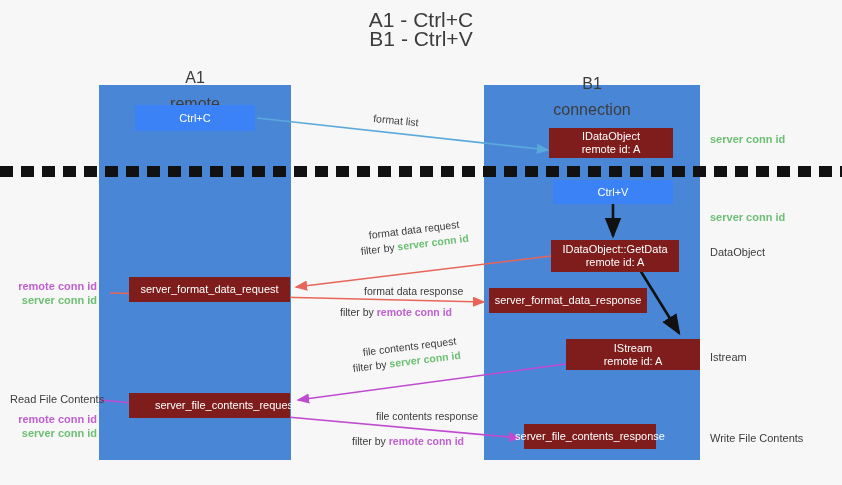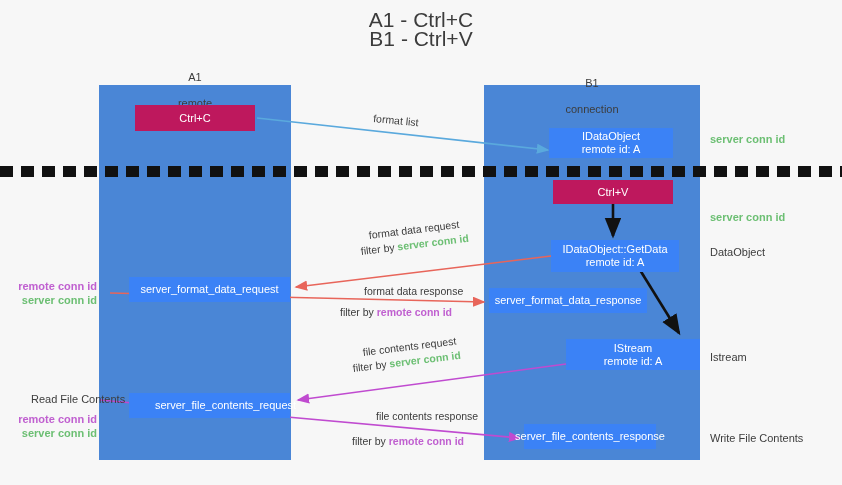--- a/index.html
+++ b/index.html
@@ -13,35 +13,35 @@
   .abs{position:absolute;}
 
   
   .title{
     left:0;top:10px;width:842px;text-align:center;
     font-size:21px;line-height:19px;color:#3c3c3c;white-space:pre-line;
   }
 
   
   .colhead{
-    text-align:center;font-size:11px;line-height:13px;color:#3c3c3c;
+    text-align:center;font-size:16px;line-height:13px;color:#3c3c3c;
     white-space:pre-line;
   }
 
   
   .lane{background:#4a86d6;}
 
   
   .box{
     display:flex;align-items:center;justify-content:center;
     text-align:center;color:#ffffff;font-size:11px;line-height:13px;
     white-space:pre-line;box-sizing:border-box;padding:2px 4px;
   }
-  .box.green{background:#be185d;}
-  .box.orange{background:#3b82f6;}
+  .box.green{background:#3b82f6;}
+  .box.orange{background:#7f1d1d;}
 
   
   .lbl{font-size:11px;line-height:14px;color:#3c3c3c;white-space:pre-line;}
   .green-txt{color:#6cbf73;font-weight:bold;}
   .magenta-txt{color:#c060d0;font-weight:bold;}
   .lbl-green{font-size:11px;line-height:14px;color:#6cbf73;font-weight:bold;}
   .lbl-stack{font-size:11px;line-height:14px;text-align:right;}
 
   
   .arrlbl{
@@ -157,19 +157,19 @@
   <div class="abs lbl-green" style="left:710px;top:210px;">server conn id</div>
   <div class="abs lbl" style="left:710px;top:245px;">DataObject</div>
   <div class="abs lbl" style="left:710px;top:350px;">Istream</div>
   <div class="abs lbl" style="left:710px;top:431px;">Write File Contents</div>
 
   <div class="abs lbl-stack" style="left:0px;top:279px;width:97px;">
     <div class="magenta-txt">remote conn id</div>
     <div class="green-txt">server conn id</div>
   </div>
 
-  <div class="abs lbl" style="left:25px;top:392px;padding-left:6px;">Read File Contents</div>
+  <div class="abs lbl" style="left:4px;top:392px;padding-left:6px;">Read File Contents</div>
   <div class="abs lbl-stack" style="left:0px;top:412px;width:97px;">
     <div class="magenta-txt">remote conn id</div>
     <div class="green-txt">server conn id</div>
   </div>
 
 </div>
 
 </body></html>

